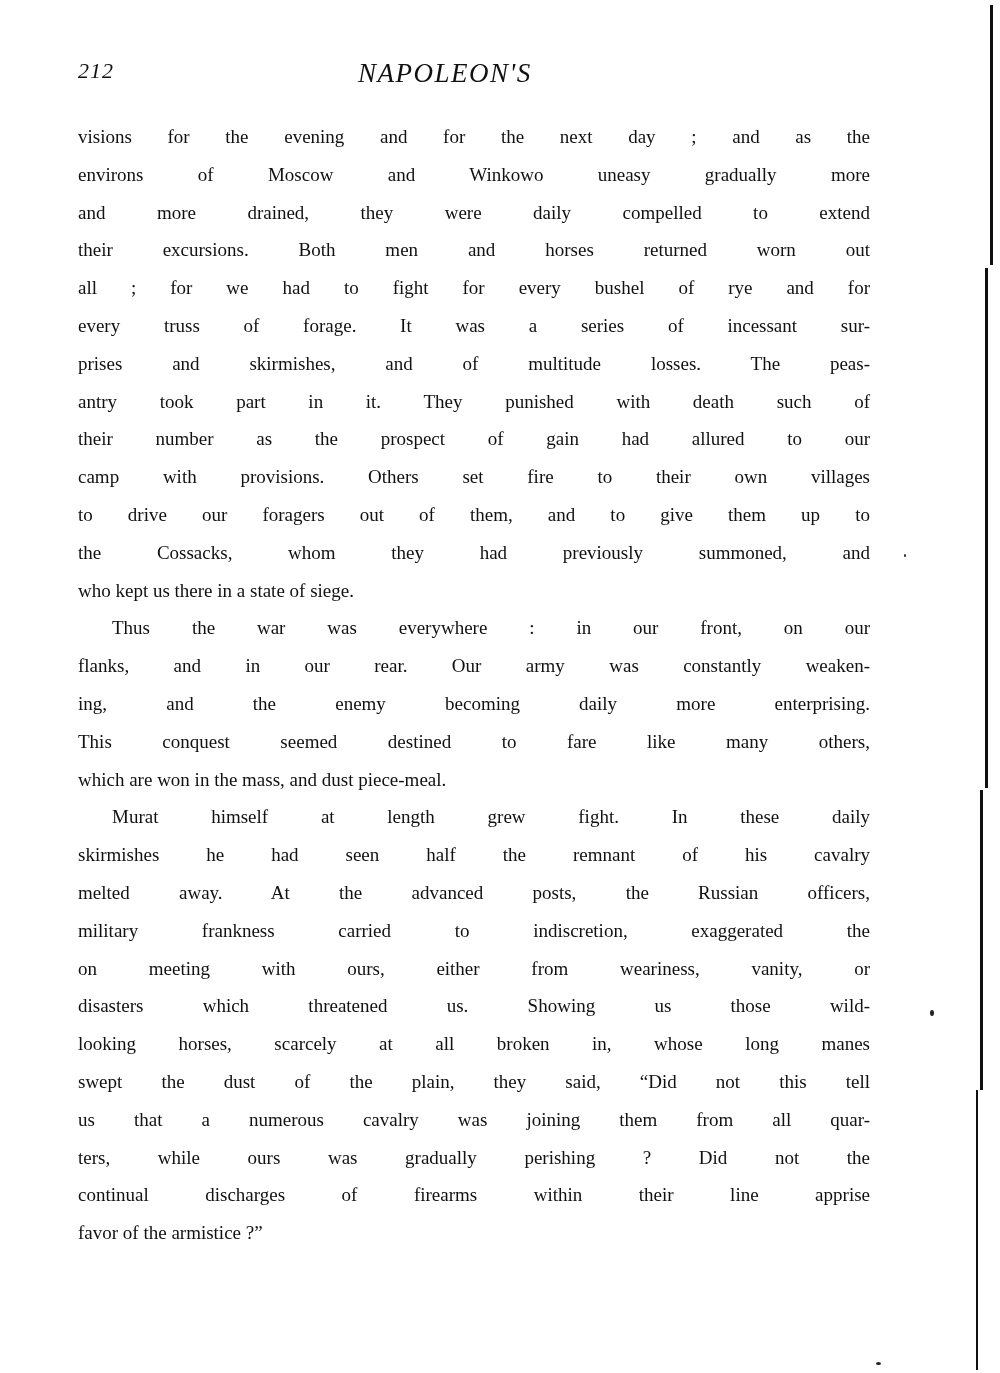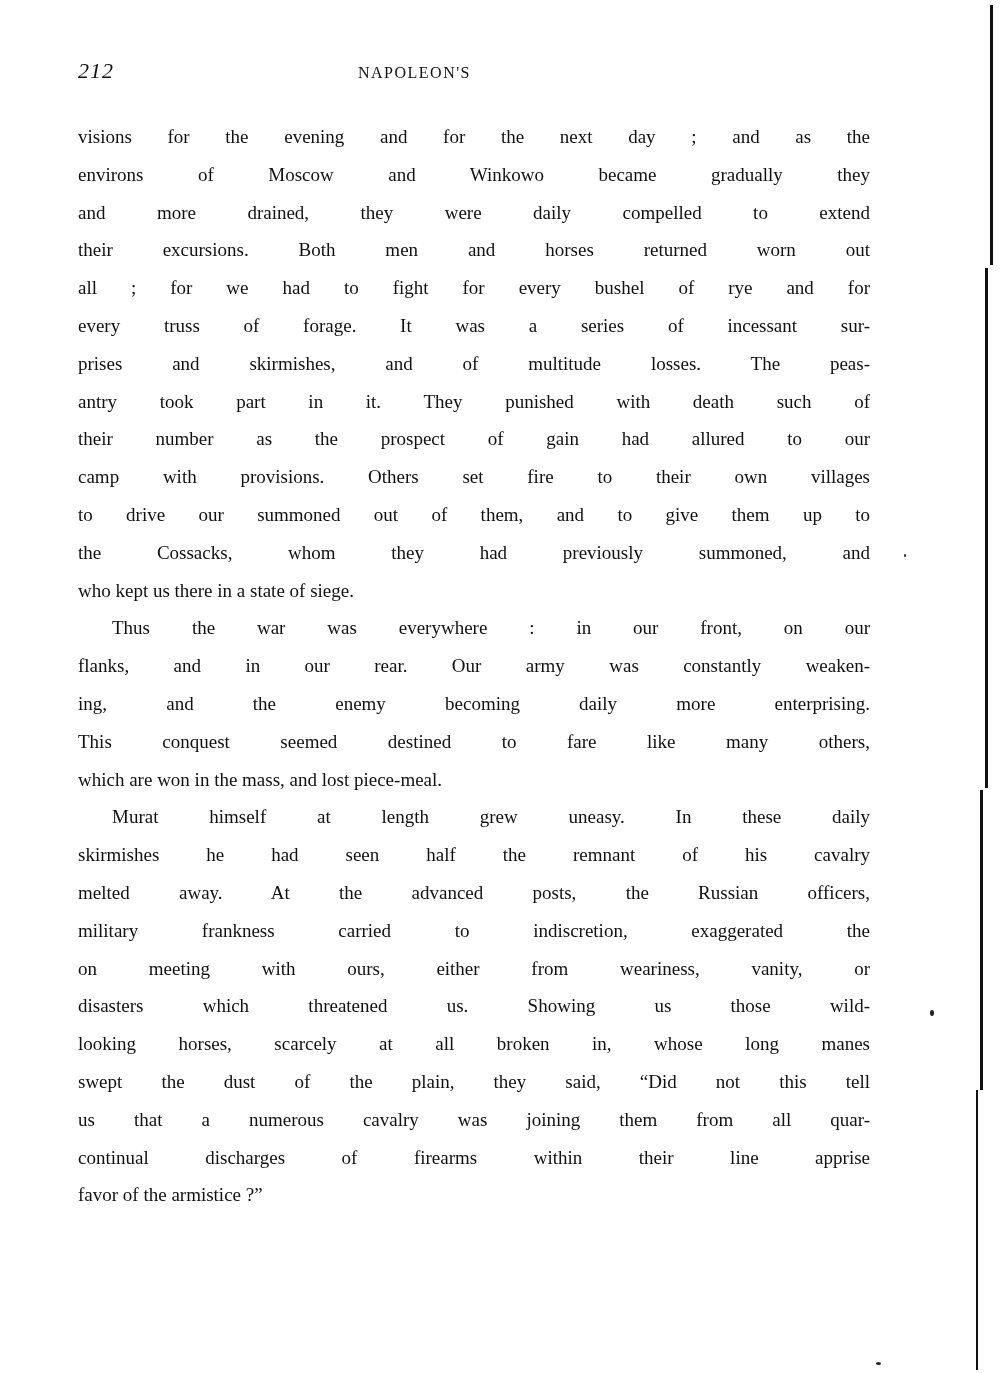--- a/index.html
+++ b/index.html
@@ -8,22 +8,22 @@
     position: absolute; left: 0; top: 0; width: 918px; height: 1373px;
     background: #ffffff; color: #111111;
     font-family: "Liberation Serif", "DejaVu Serif", serif;
   }
   .header { position: absolute; top: 58px; left: 78px; width: 800px; height: 34px; }
   .page-number {
     position: absolute; left: 0; top: 0;
     font-size: 22px; font-style: italic; letter-spacing: 1px;
   }
   .running-head {
-    position: absolute; left: 280px; top: 6px;
-    font-size: 16px; letter-spacing: 1.5px;
+    position: absolute; left: 280px; top: 0;
+    font-size: 27px; font-style: italic; letter-spacing: 1.5px;
   }
   .body-text { position: absolute; left: 78px; top: 118px; width: 792px; }
   .line {
     display: block; height: 37.8px; line-height: 37.8px;
     font-size: 19px; white-space: nowrap;
     text-align: justify; text-align-last: justify;
   }
   .line.last { text-align-last: left; }
   .line.indent { padding-left: 34px; }
   .edge-rule {
@@ -36,50 +36,51 @@
 
 <div class="page">
   <div class="header">
     <span class="page-number">212</span>
     <span class="running-head">NAPOLEON'S</span>
   </div>
 
   <div class="body-text" id="body-text">
       <div>
         <span class="line">visions for the evening and for the next day ; and as the</span>
-        <span class="line">environs of Moscow and Winkowo became gradually they</span>
+        <span class="line">environs of Moscow and Winkowo uneasy gradually more</span>
         <span class="line">and more drained, they were daily compelled to extend</span>
         <span class="line">their excursions.  Both men and horses returned worn out</span>
         <span class="line">all ; for we had to fight for every bushel of rye and for</span>
         <span class="line">every truss of forage.  It was a series of incessant sur-</span>
         <span class="line">prises and skirmishes, and of multitude losses.  The peas-</span>
         <span class="line">antry took part in it.  They punished with death such of</span>
         <span class="line">their number as the prospect of gain had allured to our</span>
         <span class="line">camp with provisions.  Others set fire to their own villages</span>
-        <span class="line">to drive our summoned out of them, and to give them up to</span>
+        <span class="line">to drive our foragers out of them, and to give them up to</span>
         <span class="line">the Cossacks, whom they had previously summoned, and</span>
         <span class="line last">who kept us there in a state of siege.</span>
       </div>
       <div>
         <span class="line indent">Thus the war was everywhere : in our front, on our</span>
         <span class="line">flanks, and in our rear.  Our army was constantly weaken-</span>
         <span class="line">ing, and the enemy becoming daily more enterprising.</span>
         <span class="line">This conquest seemed destined to fare like many others,</span>
-        <span class="line last">which are won in the mass, and lost piece-meal.</span>
+        <span class="line last">which are won in the mass, and dust piece-meal.</span>
       </div>
       <div>
-        <span class="line indent">Murat himself at length grew uneasy.  In these daily</span>
+        <span class="line indent">Murat himself at length grew fight.  In these daily</span>
         <span class="line">skirmishes he had seen half the remnant of his cavalry</span>
         <span class="line">melted away.  At the advanced posts, the Russian officers,</span>
         <span class="line">military frankness carried to indiscretion, exaggerated the</span>
         <span class="line">on meeting with ours, either from weariness, vanity, or</span>
         <span class="line">disasters which threatened us.  Showing us those wild-</span>
         <span class="line">looking horses, scarcely at all broken in, whose long manes</span>
         <span class="line">swept the dust of the plain, they said, “Did not this tell</span>
         <span class="line">us that a numerous cavalry was joining them from all quar-</span>
+        <span class="line">ters, while ours was gradually perishing ?  Did not the</span>
         <span class="line">continual discharges of firearms within their line apprise</span>
         <span class="line last">favor of the armistice ?”</span>
       </div>
     </div>
 
   <div class="edge-rule" style="left:990px; top:5px; height:260px;"></div>
   <div class="edge-rule" style="left:985px; top:268px; height:520px;"></div>
   <div class="edge-rule" style="left:980px; top:790px; height:300px;"></div>
   <div class="edge-rule" style="left:976px; top:1090px; height:280px; width:2px;"></div>
   <div class="speck" style="left:930px; top:1010px; width:4px; height:6px;"></div>

